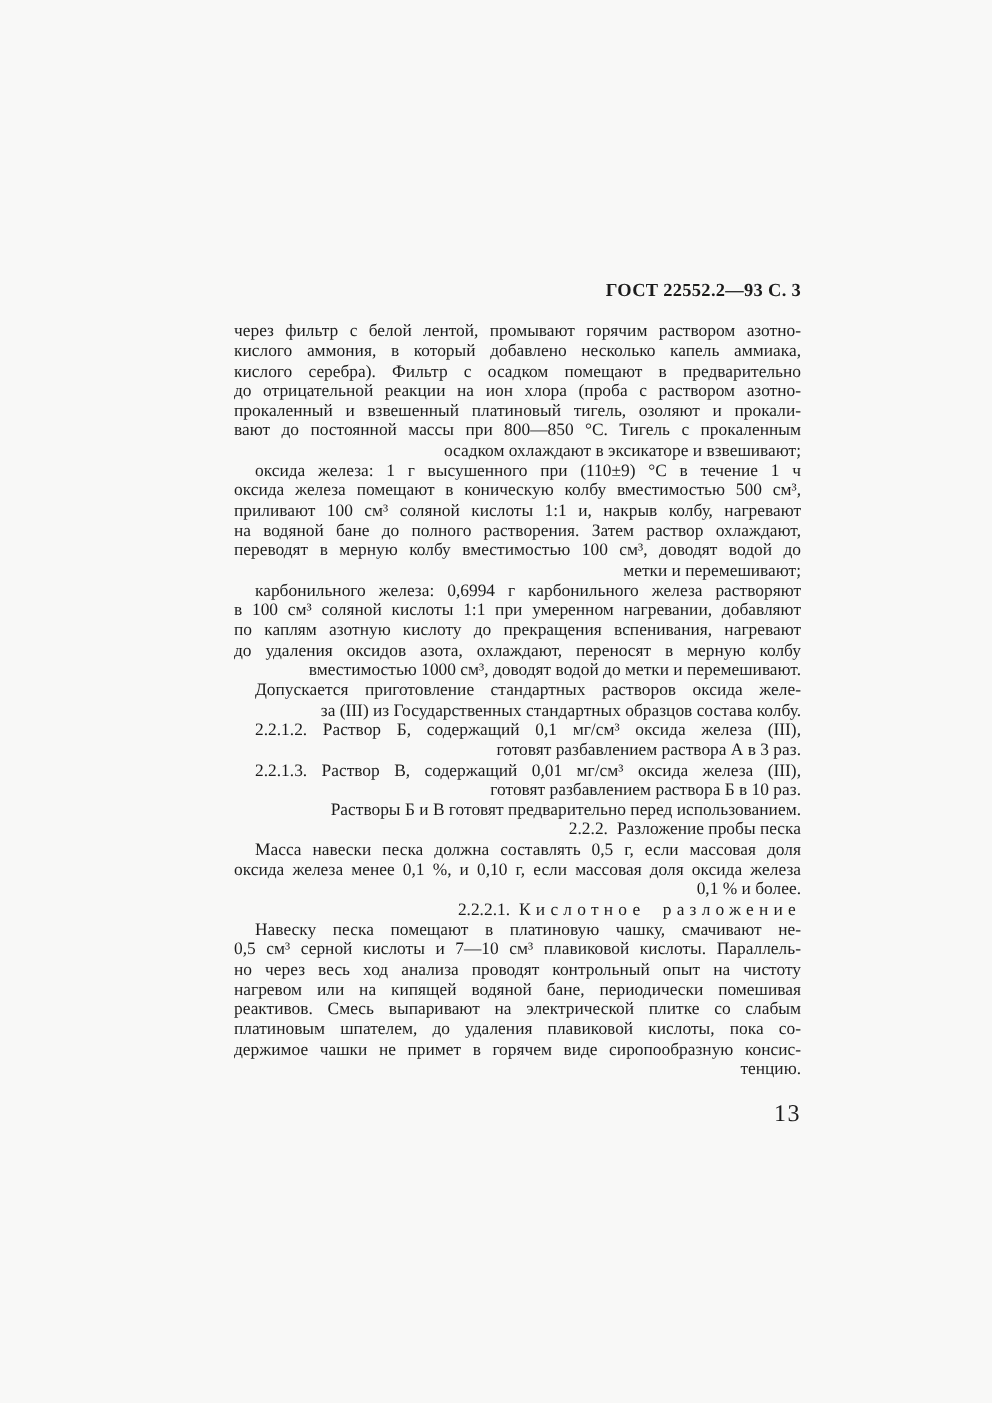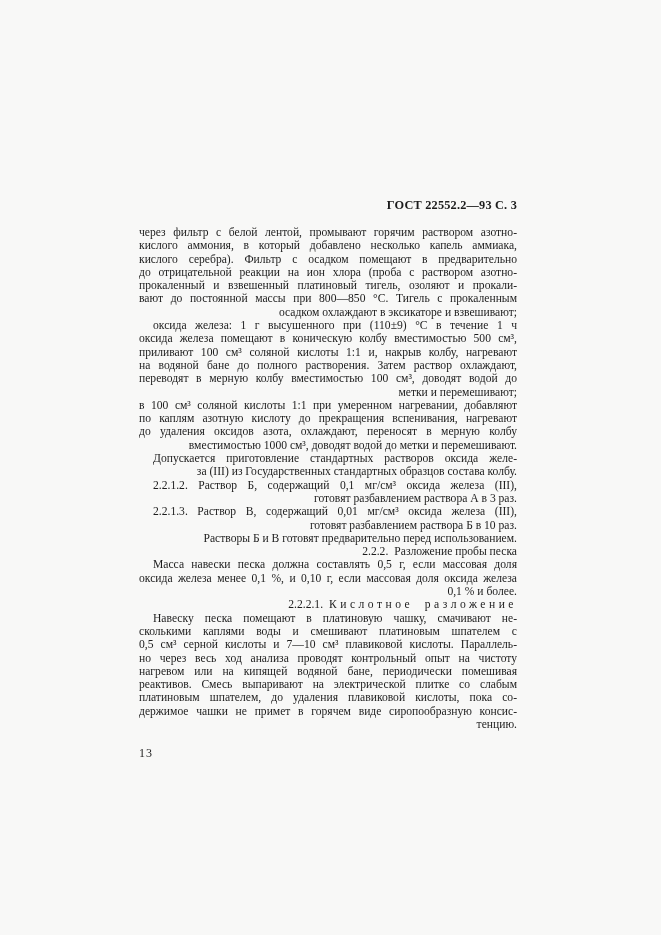--- a/index.html
+++ b/index.html
@@ -14,24 +14,23 @@
     width: 661px;
     height: 935px;
     background: var(--paper);
     font-family: "Liberation Serif", serif;
     color: var(--ink);
     position: relative;
     overflow: hidden;
   }
   .sheet {
     position: absolute;
-    left: 139px;
+    left: 156px;
     top: 187px;
     width: 378px;
-    margin-top: 12px;
   }
   .doc-header {
     font-weight: bold;
     font-size: 12.3px;
     line-height: 13px;
     text-align: right;
     letter-spacing: 0.2px;
     margin-bottom: 14px;
     white-space: nowrap;
   }
@@ -56,22 +55,22 @@
     margin-right: 6px;
   }
   .heading .htitle {
   }
   .heading .htitle.spaced {
     letter-spacing: 0.30em;
     word-spacing: 0.45em;
   }
   .page-number {
     margin-top: 15px;
-    text-align: left;
-    font-size: 12px;
+    text-align: right;
+    font-size: 16px;
     letter-spacing: 1px;
   }
 </style>
 </head>
 <body>
 
 <div class="sheet">
   <div class="doc-header">ГОСТ 22552.2—93 С. 3</div>
 
   <div class="bodytext">
@@ -81,38 +80,38 @@
       <div class="line just">до отрицательной реакции на ион хлора (проба с раствором азотно-</div>
       <div class="line just">прокаленный и взвешенный платиновый тигель, озоляют и прокали-</div>
       <div class="line just">вают до постоянной массы при 800—850 °С. Тигель с прокаленным</div>
       <div class="line">осадком охлаждают в эксикаторе и взвешивают;</div>
       <div class="line just ind">оксида железа: 1 г высушенного при (110±9) °С в течение 1 ч</div>
       <div class="line just">оксида железа помещают в коническую колбу вместимостью 500 см³,</div>
       <div class="line just">приливают 100 см³ соляной кислоты 1:1 и, накрыв колбу, нагревают</div>
       <div class="line just">на водяной бане до полного растворения. Затем раствор охлаждают,</div>
       <div class="line just">переводят в мерную колбу вместимостью 100 см³, доводят водой до</div>
       <div class="line">метки и перемешивают;</div>
+      <div class="line just ind">карбонильного железа: 0,6994 г карбонильного железа растворяют</div>
       <div class="line just">в 100 см³ соляной кислоты 1:1 при умеренном нагревании, добавляют</div>
       <div class="line just">по каплям азотную кислоту до прекращения вспенивания, нагревают</div>
       <div class="line just">до удаления оксидов азота, охлаждают, переносят в мерную колбу</div>
       <div class="line">вместимостью 1000 см³, доводят водой до метки и перемешивают.</div>
       <div class="line just ind">Допускается приготовление стандартных растворов оксида желе-</div>
       <div class="line">за (III) из Государственных стандартных образцов состава колбу.</div>
       <div class="line just ind">2.2.1.2. Раствор Б, содержащий 0,1 мг/см³ оксида железа (III),</div>
       <div class="line">готовят разбавлением раствора А в 3 раз.</div>
       <div class="line just ind">2.2.1.3. Раствор В, содержащий 0,01 мг/см³ оксида железа (III),</div>
       <div class="line">готовят разбавлением раствора Б в 10 раз.</div>
       <div class="line ind">Растворы Б и В готовят предварительно перед использованием.</div>
       <div class="line heading ind"><span class="hnum">2.2.2.</span><span class="htitle">Разложение пробы песка</span></div>
       <div class="line just ind">Масса навески песка должна составлять 0,5 г, если массовая доля</div>
       <div class="line just">оксида железа менее 0,1 %, и 0,10 г, если массовая доля оксида железа</div>
       <div class="line">0,1 % и более.</div>
       <div class="line heading ind"><span class="hnum">2.2.2.1.</span><span class="htitle spaced">Кислотное разложение</span></div>
       <div class="line just ind">Навеску песка помещают в платиновую чашку, смачивают не-</div>
-      <div class="line just">сколькими каплями воды и смешивают платиновым шпателем с</div>
       <div class="line just">0,5 см³ серной кислоты и 7—10 см³ плавиковой кислоты. Параллель-</div>
       <div class="line just">но через весь ход анализа проводят контрольный опыт на чистоту</div>
       <div class="line just">нагревом или на кипящей водяной бане, периодически помешивая</div>
       <div class="line just">реактивов. Смесь выпаривают на электрической плитке со слабым</div>
       <div class="line just">платиновым шпателем, до удаления плавиковой кислоты, пока со-</div>
       <div class="line just">держимое чашки не примет в горячем виде сиропообразную консис-</div>
       <div class="line">тенцию.</div>
     </div>
 
   <div class="page-number">13</div>

